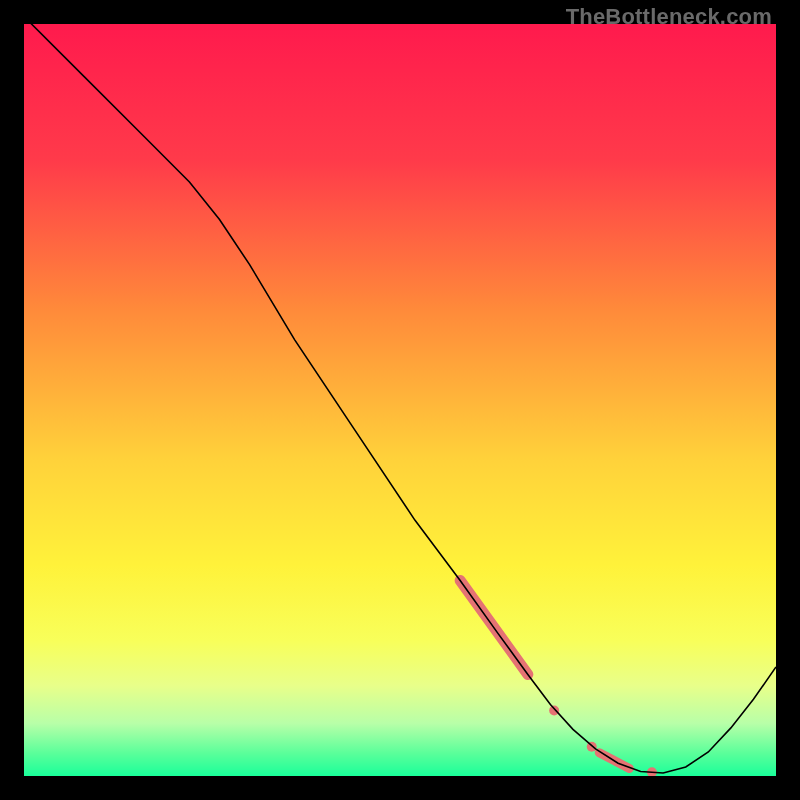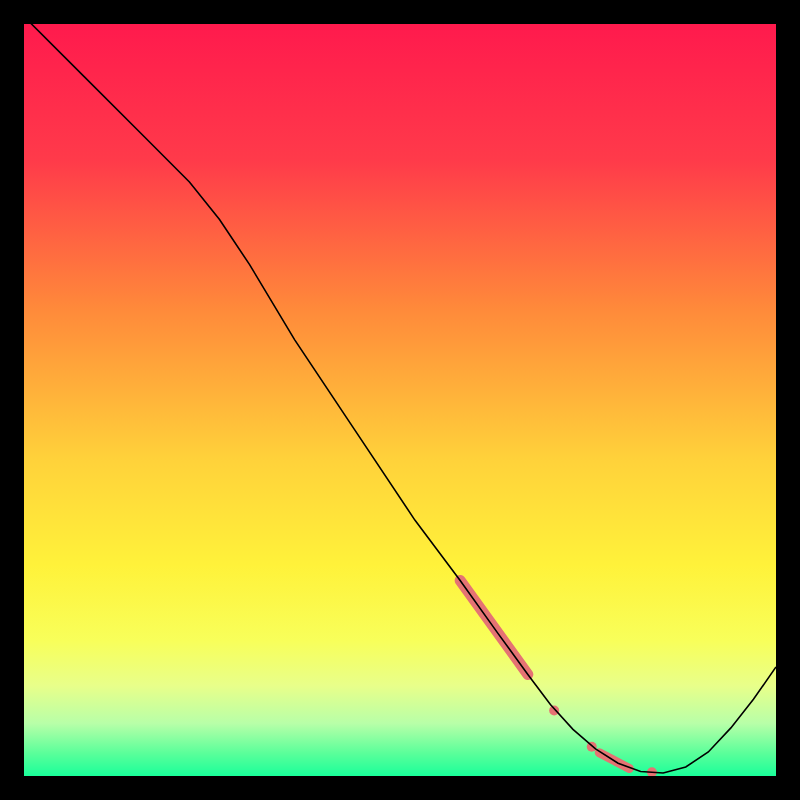--- a/index.html
+++ b/index.html
@@ -35,20 +35,21 @@
   svg.curve {
     position: absolute;
     left: 0; top: 0;
     width: 100%; height: 100%;
   }
 </style>
 </head>
 <body>
 
 <div class="chart-container">
+  <div class="watermark">TheBottleneck.com</div>
   <div class="plot-area">
     <svg class="gradient-bg" viewBox="0 0 100 100" preserveAspectRatio="none">
       <defs>
         <linearGradient id="bg-grad" x1="0" y1="0" x2="0" y2="1">
             <stop offset="0%" stop-color="#ff1a4d"></stop>
             <stop offset="18%" stop-color="#ff3a4a"></stop>
             <stop offset="38%" stop-color="#ff8a3a"></stop>
             <stop offset="57.99999999999999%" stop-color="#ffd23a"></stop>
             <stop offset="72%" stop-color="#fff23a"></stop>
             <stop offset="82%" stop-color="#f8ff5a"></stop>

